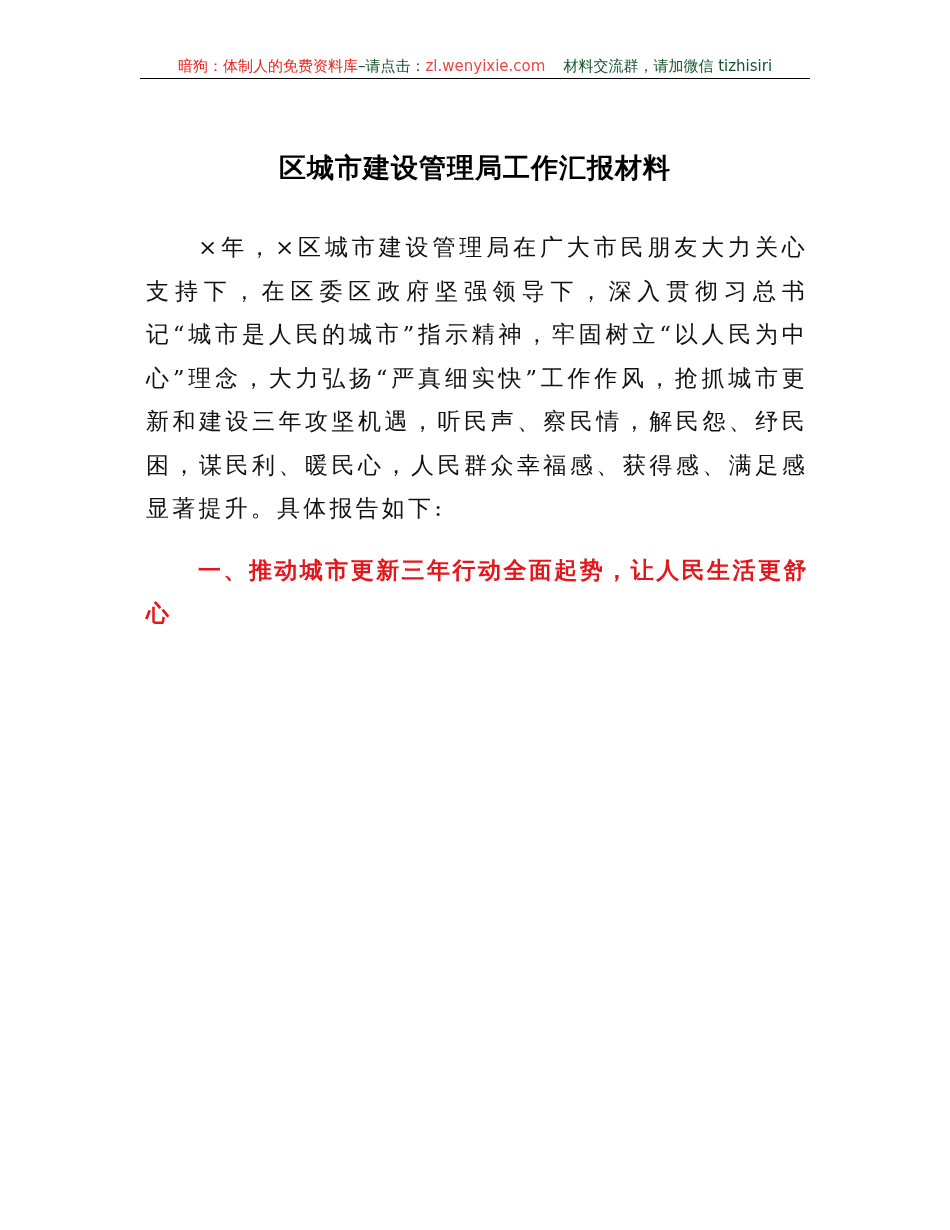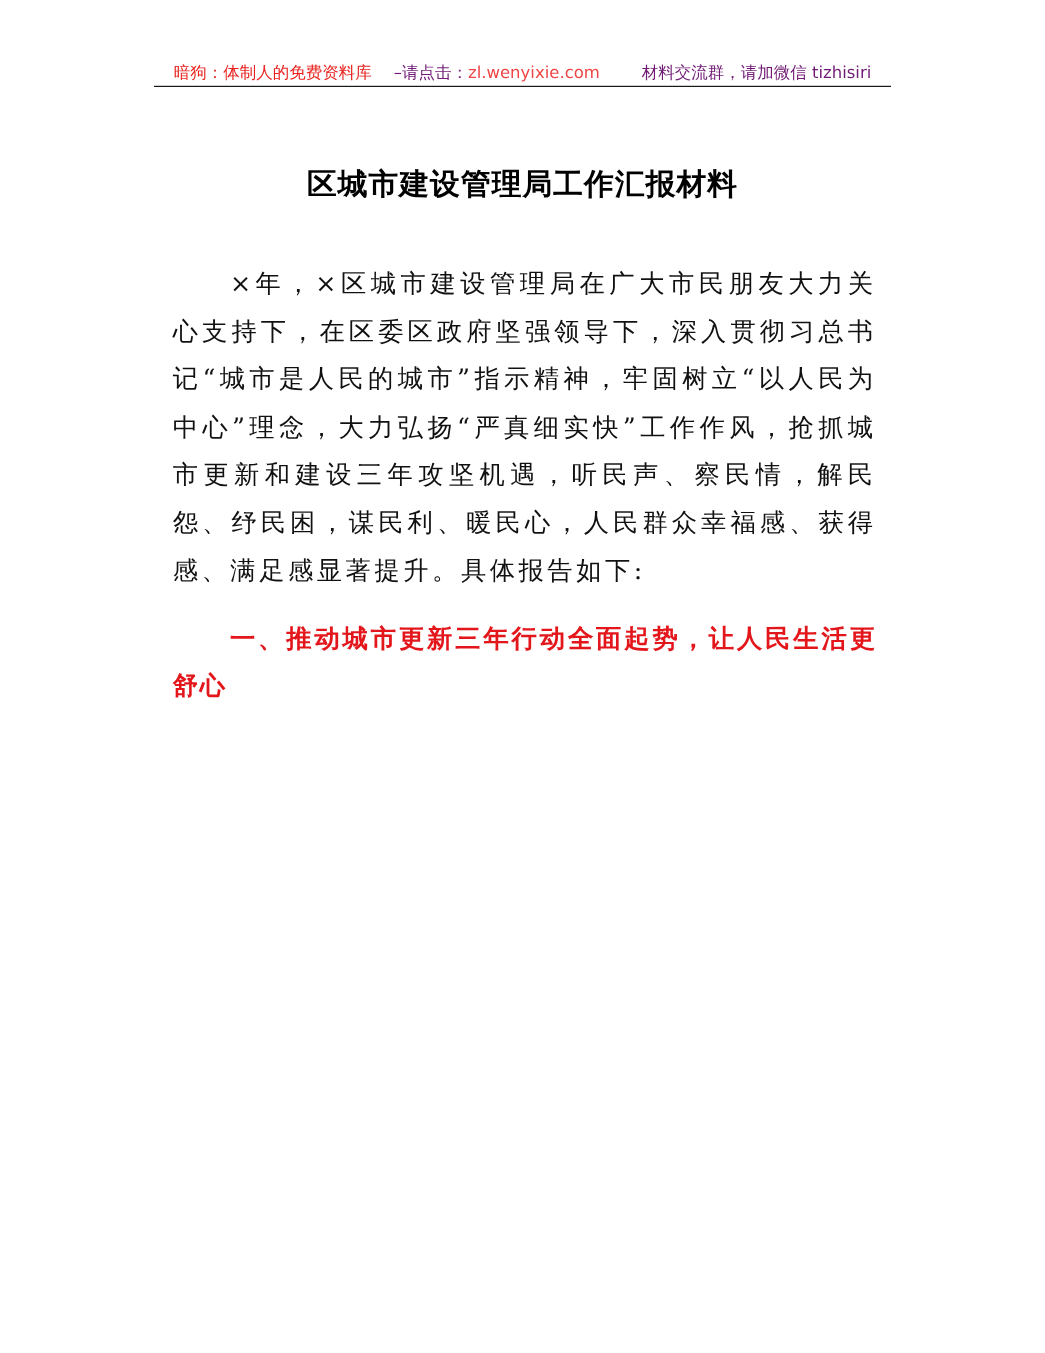--- a/index.html
+++ b/index.html
@@ -23,21 +23,21 @@
       height: 22px;
       border-bottom: 1.5px solid #000000;
       font-family: "DejaVu Sans", "Liberation Sans", sans-serif;
       font-size: 15px;
       line-height: 20px;
       white-space: nowrap;
       text-align: center;
       letter-spacing: 0px;
     }
     .header-bar .red { color: #e8231f; }
-    .header-bar .dark { color: #701a75; margin-left: 20px; }
+    .header-bar .dark { color: #14532d; }
     .header-bar .blue { color: #ef4444; }
     .header-bar .gap { display: inline-block; width: 18px; }
 
     .title {
       position: absolute;
       left: 140px;
       top: 146px;
       width: 670px;
       text-align: center;
       font-family: "DejaVu Serif", "Liberation Serif", serif;
@@ -48,21 +48,21 @@
       letter-spacing: 1px;
     }
 
     .content {
       position: absolute;
       left: 142px;
       top: 222px;
       width: 670px;
     }
     .para {
-      margin: 15px;
+      margin: 4px;
       font-size: 23px;
       line-height: 43.5px;
       text-indent: 52px;
       text-align: justify;
       letter-spacing: 3.2px;
       color: #111111;
     }
     .para + .para { margin-top: 18px; }
     .heading {
       color: #e3161b;

